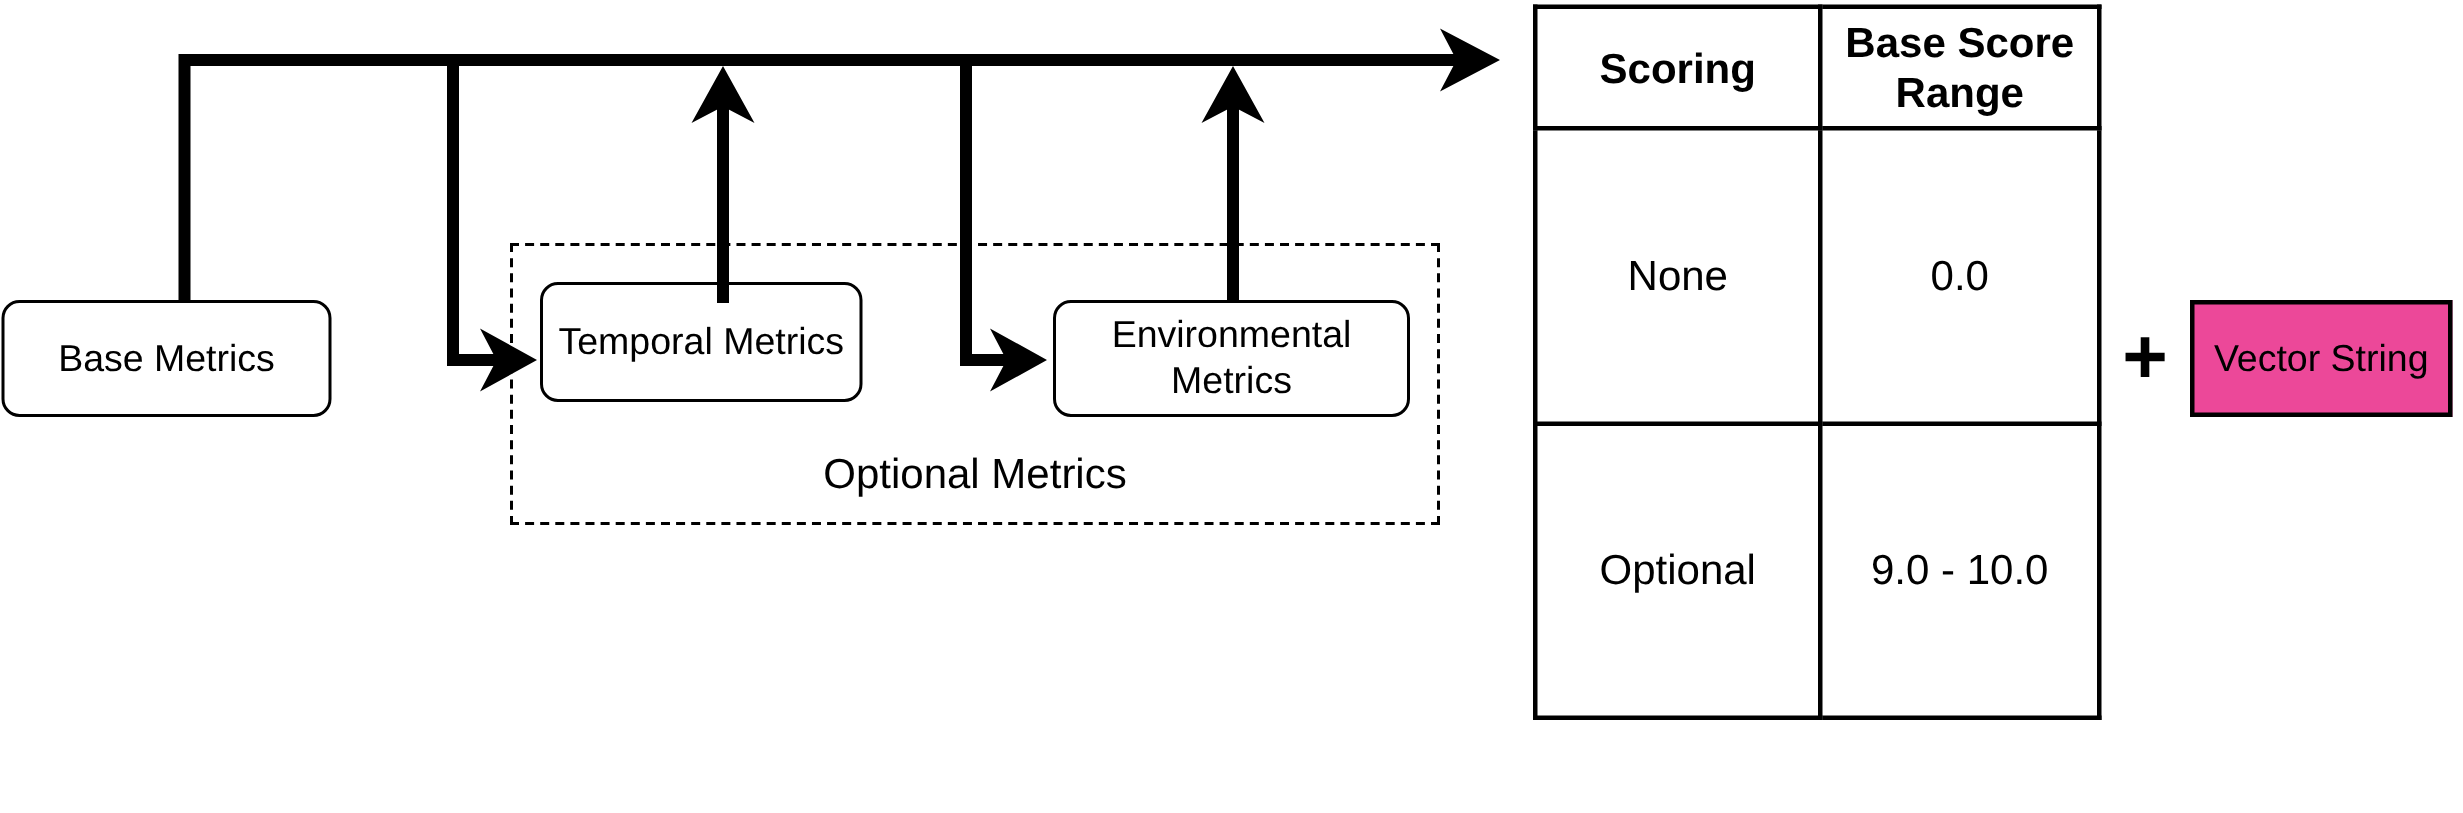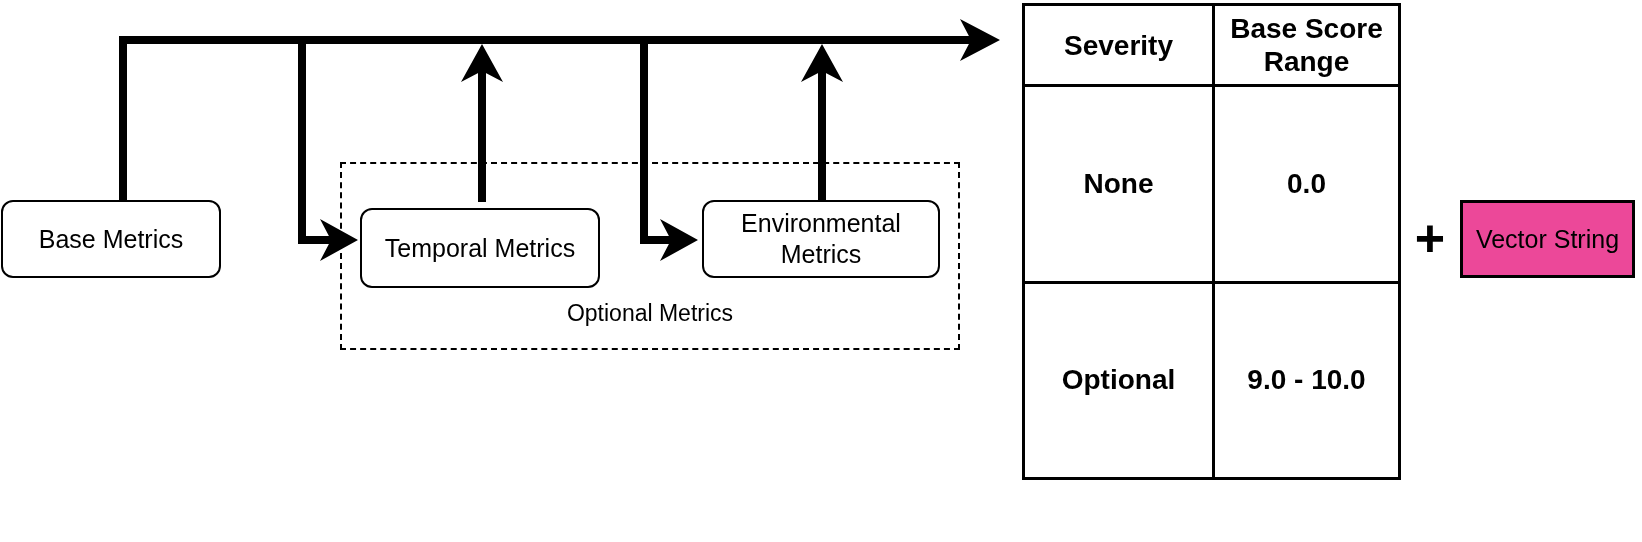--- a/index.html
+++ b/index.html
@@ -41,38 +41,38 @@
     background: #ffffff;
     display: flex;
     align-items: center;
     justify-content: center;
     text-align: center;
     font-size: 25px;
     line-height: 31px;
     z-index: 2;
   }
   .box-base        { left: 1px;    top: 200px; width: 220px; height: 78px; }
-  .box-temporal    { left: 360px;  top: 208px; width: 240px; height: 80px; }
+  .box-temporal    { left: 360px;  top: 188px; width: 215px; height: 80px; }
   .box-environmental { left: 702px; top: 200px; width: 238px; height: 78px; padding: 0 18px; }
 
   .optional-group {
     position: absolute;
     left: 340px; top: 162px;
     width: 620px; height: 188px;
     box-sizing: border-box;
     border: 2px dashed #000000;
     background: transparent;
     z-index: 1;
   }
   .optional-label {
     position: absolute;
     left: 340px; top: 300px;
     width: 620px;
     text-align: center;
-    font-size: 23px;
+    font-size: 28px;
     z-index: 2;
   }
 
   
   .score-table {
     position: absolute;
     left: 1022px; top: 3px;
     width: 376px; height: 477px;
     border-collapse: collapse;
     table-layout: fixed;
@@ -84,21 +84,21 @@
     text-align: center;
     vertical-align: middle;
     font-size: 28px;
     padding: 0;
   }
   .score-table th {
     font-weight: bold;
     height: 78px;
     line-height: 33px;
   }
-  .score-table td { height: 79px; font-weight: bold; }
+  .score-table td { height: 79px; font-weight: normal; }
   .col-severity { width: 190px; }
   .col-range    { width: 186px; }
 
   .table-caption {
     position: absolute;
     left: 1022px; top: 503px;
     width: 376px;
     text-align: center;
     font-size: 28px;
     z-index: 2;
@@ -166,21 +166,21 @@
     <span>Environmental Metrics</span>
   </div>
 
   <table class="score-table">
     <colgroup>
       <col class="col-severity">
       <col class="col-range">
     </colgroup>
     <thead>
       <tr>
-        <th>Severity</th>
+        <th>Scoring</th>
         <th>Base Score Range</th>
       </tr>
     </thead>
     <tbody>
       <tr>
         <td>None</td>
         <td>0.0</td>
       </tr>
       <tr>
         <td>Optional</td>

